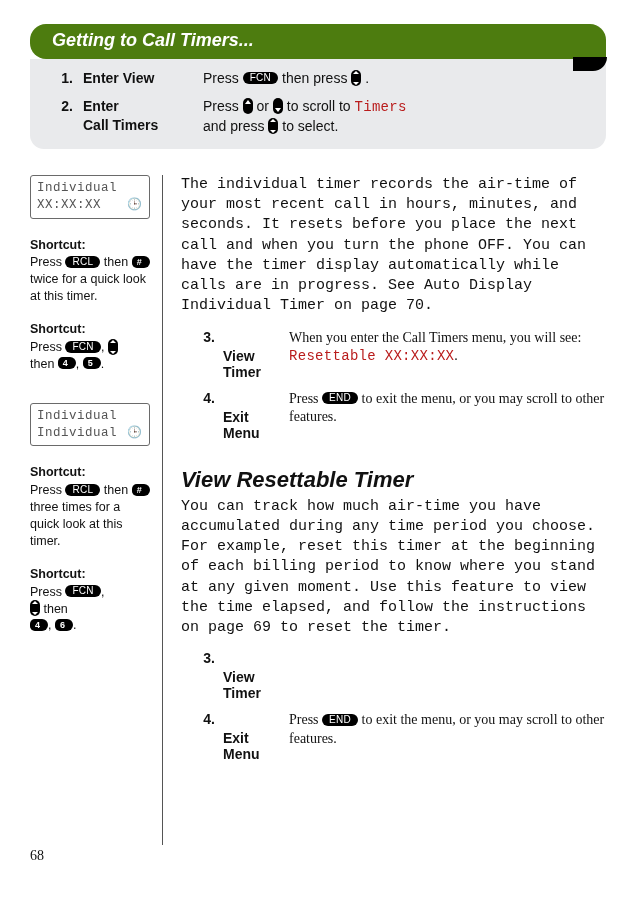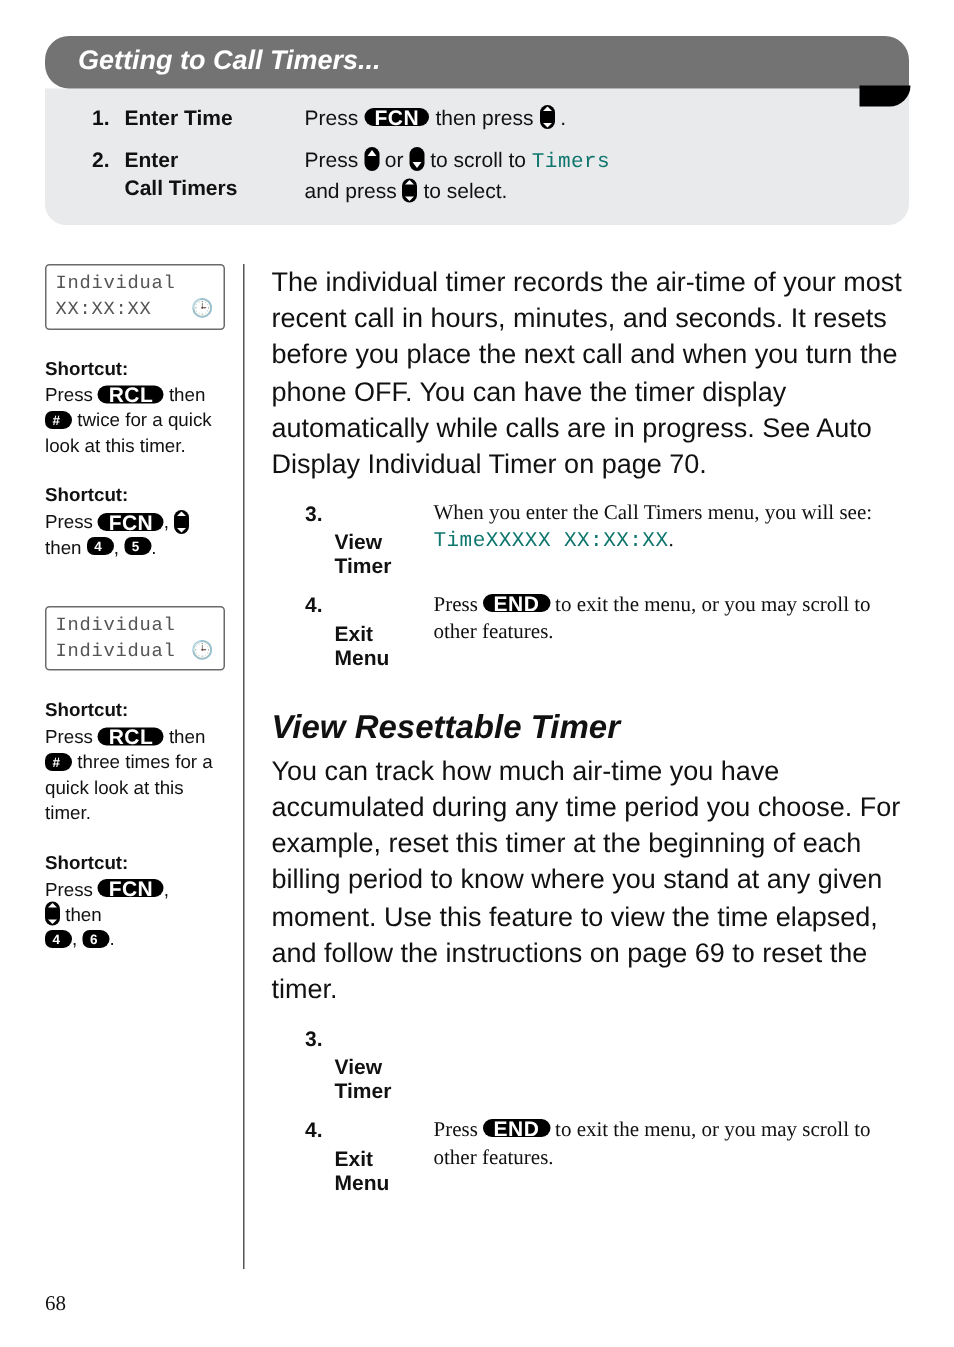--- a/index.html
+++ b/index.html
@@ -15,21 +15,21 @@
     position: relative;
     box-sizing: border-box;
     padding: 24px 30px 30px 30px;
   }
 
   
   .header-box {
     position: relative;
   }
   .header-bar {
-    background: #737373;
+    background: #4d7c0f;
     color: #fff;
     font-style: italic;
     font-weight: 700;
     font-size: 18px;
     padding: 6px 18px 8px 22px;
     border-radius: 16px 16px 0 16px;
     position: relative;
   }
   .header-bar::after {
     content: "";
@@ -117,24 +117,24 @@
     margin-bottom: 1px;
   }
 
   h2.section-title {
     font-style: italic;
     font-weight: 700;
     font-size: 22px;
     margin: 0 0 4px 0;
   }
   .para {
-    font-size: 18px;
+    font-size: 15px;
     line-height: 1.35;
     margin-bottom: 12px;
-    font-family: Liberation Sans, sans-serif;
+    font-family: Liberation Mono, monospace;
   }
 
   .step-table {
     margin-left: 18px;
     margin-bottom: 12px;
   }
   .step-row {
     display: flex;
     gap: 8px;
     font-size: 14px;
@@ -153,32 +153,32 @@
     font-family: "Helvetica Neue", Helvetica, Arial, sans-serif;
     margin-top: 19px;
   }
   .step-body {
     flex: 1;
     line-height: 1.35;
   }
 
   .mono {
     font-family: "Courier New", monospace;
-    color: #0f766e;
+    color: #b91c1c;
     letter-spacing: 0.3px;
   }
 
   
   .key {
     display: inline-block;
     background: #000;
     color: #fff;
     font-family: "Helvetica Neue", Helvetica, Arial, sans-serif;
-    font-weight: 700;
-    font-size: 14px;
+    font-weight: 400;
+    font-size: 10px;
     line-height: 12px;
     height: 12px;
     border-radius: 8px;
     padding: 0 7px;
     vertical-align: middle;
     position: relative;
     top: -1px;
     letter-spacing: 0.3px;
   }
   .key-tall {
@@ -218,36 +218,36 @@
     border-radius: 8px 10px 10px 8px;
     padding: 0 8px 0 5px;
     vertical-align: middle;
     position: relative;
     top: -1px;
   }
 
   .page-num {
     position: absolute;
     left: 30px;
-    bottom: 20px;
+    bottom: 34px;
     font-size: 14px;
     font-family: Georgia, "Times New Roman", serif;
   }
 </style>
 </head>
 <body>
 
 <div class="page">
 
   <div class="header-box">
     <div class="header-bar">Getting to Call Timers...</div>
     <div class="header-steps">
       <div class="hs-row">
         <div class="hs-num">1.</div>
-        <div class="hs-label">Enter Time</div>
+        <div class="hs-label">Enter View</div>
         <div class="hs-body">
           <span>Press </span>
           <span class="key">FCN</span>
           <span> then press </span>
           <span class="key-tall updown"></span>
           <span>.</span>
         </div>
       </div>
       <div class="hs-row">
         <div class="hs-num">2.</div>
@@ -338,21 +338,21 @@
 
       <div class="step-table">
         <div class="step-row">
           <div class="step-num">3.</div>
           <div class="step-label">
             <span>View</span><br>
             <span>Timer</span>
           </div>
           <div class="step-body">
             <span>When you enter the Call Timers menu, you will see: </span>
-            <span class="mono">TimeXXXXX XX:XX:XX</span><span>.</span>
+            <span class="mono">Resettable XX:XX:XX</span><span>.</span>
           </div>
         </div>
         <div class="step-row">
           <div class="step-num">4.</div>
           <div class="step-label">
             <span>Exit</span><br>
             <span>Menu</span>
           </div>
           <div class="step-body">
             <span>Press </span>

